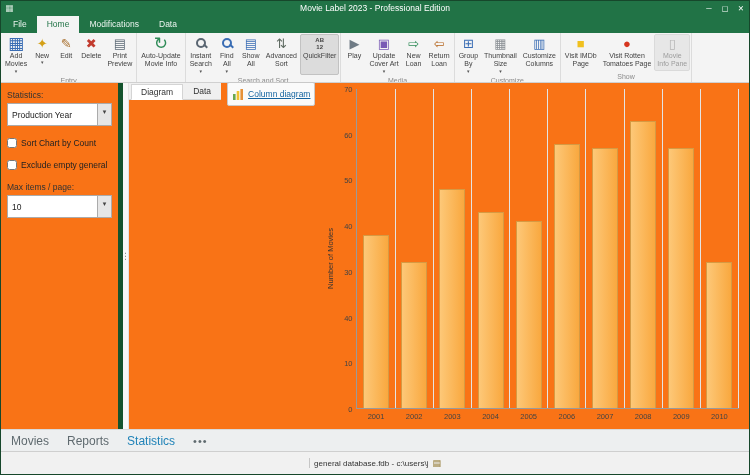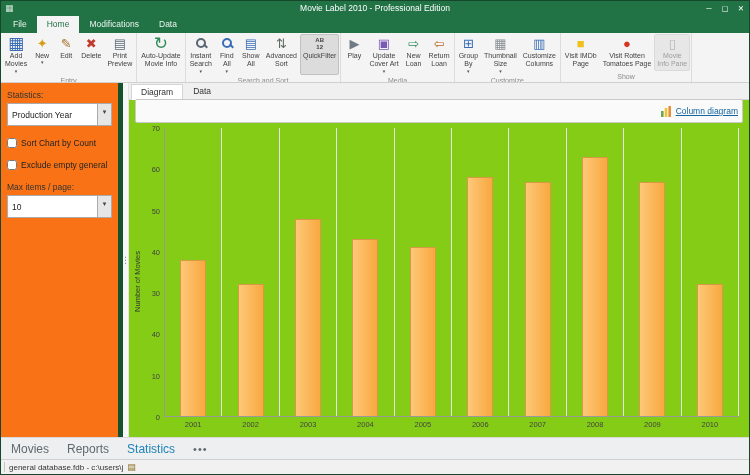--- a/index.html
+++ b/index.html
@@ -41,21 +41,21 @@
   .side-label { font-size:8.5px; color:#333; display:block; }
   .combo { display:flex; height:23px; background:#fff; border:1px solid #ababab; align-items:center; margin:3px 0 6px; font-size:8.5px; cursor:pointer; }
   .combo-text { flex:1; padding:0 4px; white-space:nowrap; overflow:hidden; }
   .combo-arrow { width:14px; text-align:center; background:#e6e6e6; border-left:1px solid #ababab; font-size:7px; color:#444; align-self:stretch; line-height:15px; }
   .check-row { display:flex; align-items:center; gap:4px; margin:12px 0; font-size:8.5px; color:#222; cursor:pointer; }
   .check-row input { width:10px; height:10px; margin:0; }
   .max-label { margin-top:10px; }
 
   .splitter { width:6px; background:#f7f7f7; border-right:1px solid #e3e3e3; display:flex; align-items:center; justify-content:center; color:#8a8a8a; font-size:9px; cursor:col-resize; flex:0 0 auto; }
 
-  .main { flex:1; display:flex; flex-direction:column; background:#84cc16; min-width:0; }
+  .main { flex:1; display:flex; flex-direction:row; background:#f97316; min-width:0; }
   .doc-tabs { height:17px; background:#f0f0f0; border-bottom:1px solid #d4d4d4; display:flex; align-items:flex-end; padding-left:2px; flex:0 0 auto; }
   .doc-tab { font-size:8.5px; padding:2px 9px; color:#333; border:1px solid transparent; cursor:pointer; }
   .doc-tab.active { background:#fff; border-color:#d4d4d4; border-bottom-color:#fff; margin-bottom:-1px; }
 
   .chart-toolbar { height:22px; display:flex; align-items:center; padding:3px 6px; flex:0 0 auto; }
   .toolbar-box { flex:1; height:24px; border:1px solid #c9c9c9; border-radius:2px; background:#fafafa; display:flex; align-items:center; justify-content:flex-end; padding:0 4px; gap:4px; }
   .cd-link { color:#1464a0; font-size:8.5px; text-decoration:underline; cursor:pointer; white-space:nowrap; }
   .cd-icon { width:12px; height:12px; flex:0 0 auto; }
 
   .chart-area { flex:1; display:flex; min-height:0; padding:6px 10px 2px 2px; }
@@ -69,33 +69,33 @@
   .bar { position:absolute; bottom:0; left:50%; transform:translateX(-50%); width:26px; background:linear-gradient(to right,#fdc878,#f9a83f); border:1px solid #d69a43; border-bottom:none; }
   .xlab { position:absolute; bottom:-13px; left:0; right:0; text-align:center; font-size:7.5px; color:#444; }
 
   
   .bottom-nav { height:22px; background:#edeff0; border-top:1px solid #d9d9d9; display:flex; align-items:center; gap:18px; padding-left:10px; flex:0 0 auto; }
   .nav-item { font-size:12px; color:#5f6a6f; cursor:pointer; }
   .nav-item.active { color:#2083b8; }
   .nav-more { font-size:11px; letter-spacing:1px; color:#5f6a6f; cursor:pointer; }
 
   
-  .status-bar { height:15px; background:#f1f1f1; border-top:1px solid #cfcfcf; display:flex; align-items:center; justify-content:flex-start; gap:4px; padding:0 3px; flex:0 0 auto; }
+  .status-bar { height:23px; background:#f1f1f1; border-top:1px solid #cfcfcf; display:flex; align-items:center; justify-content:center; gap:4px; padding:0 3px; flex:0 0 auto; }
   .status-sep { width:1px; height:10px; background:#c6c6c6; }
   .status-text { font-size:8px; color:#333; }
   .status-icon { font-size:9px; color:#8a6d1f; line-height:10px; cursor:pointer; }
 </style>
 </head>
 <body>
 
 <div class="window">
 
   <div class="titlebar">
     <span class="app-icon">▦</span>
-    <div class="title">Movie Label 2010 - Professional Edition</div>
+    <div class="title">Movie Label 2023 - Professional Edition</div>
     <div class="win-controls">
       <span>─</span>
       <span>▢</span>
       <span>✕</span>
     </div>
   </div>
 
   <div class="rtabs" id="rtabs">
       <div class="rtab">File</div>
       <div class="rtab active">Home</div>

